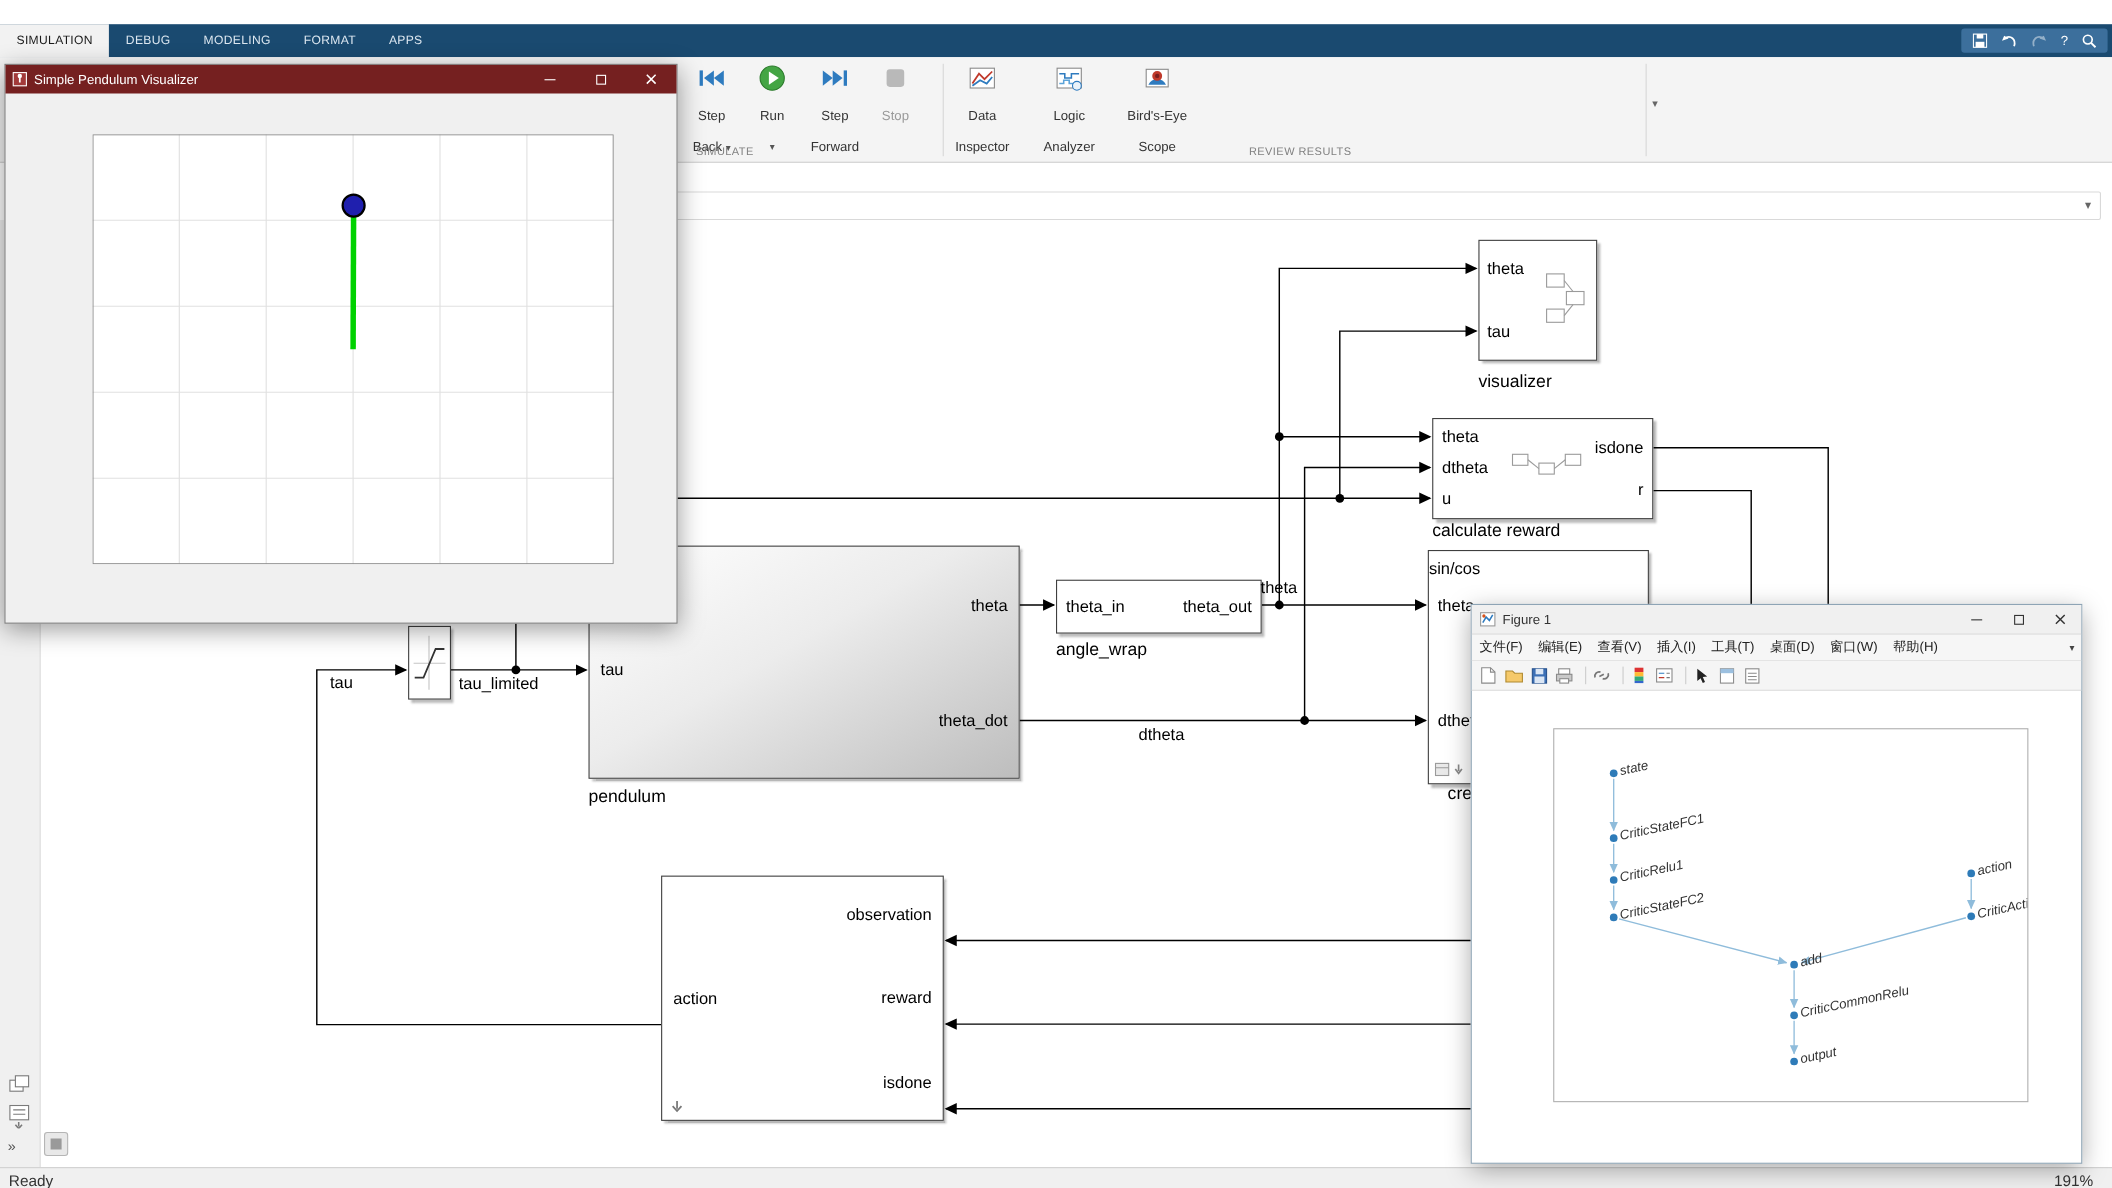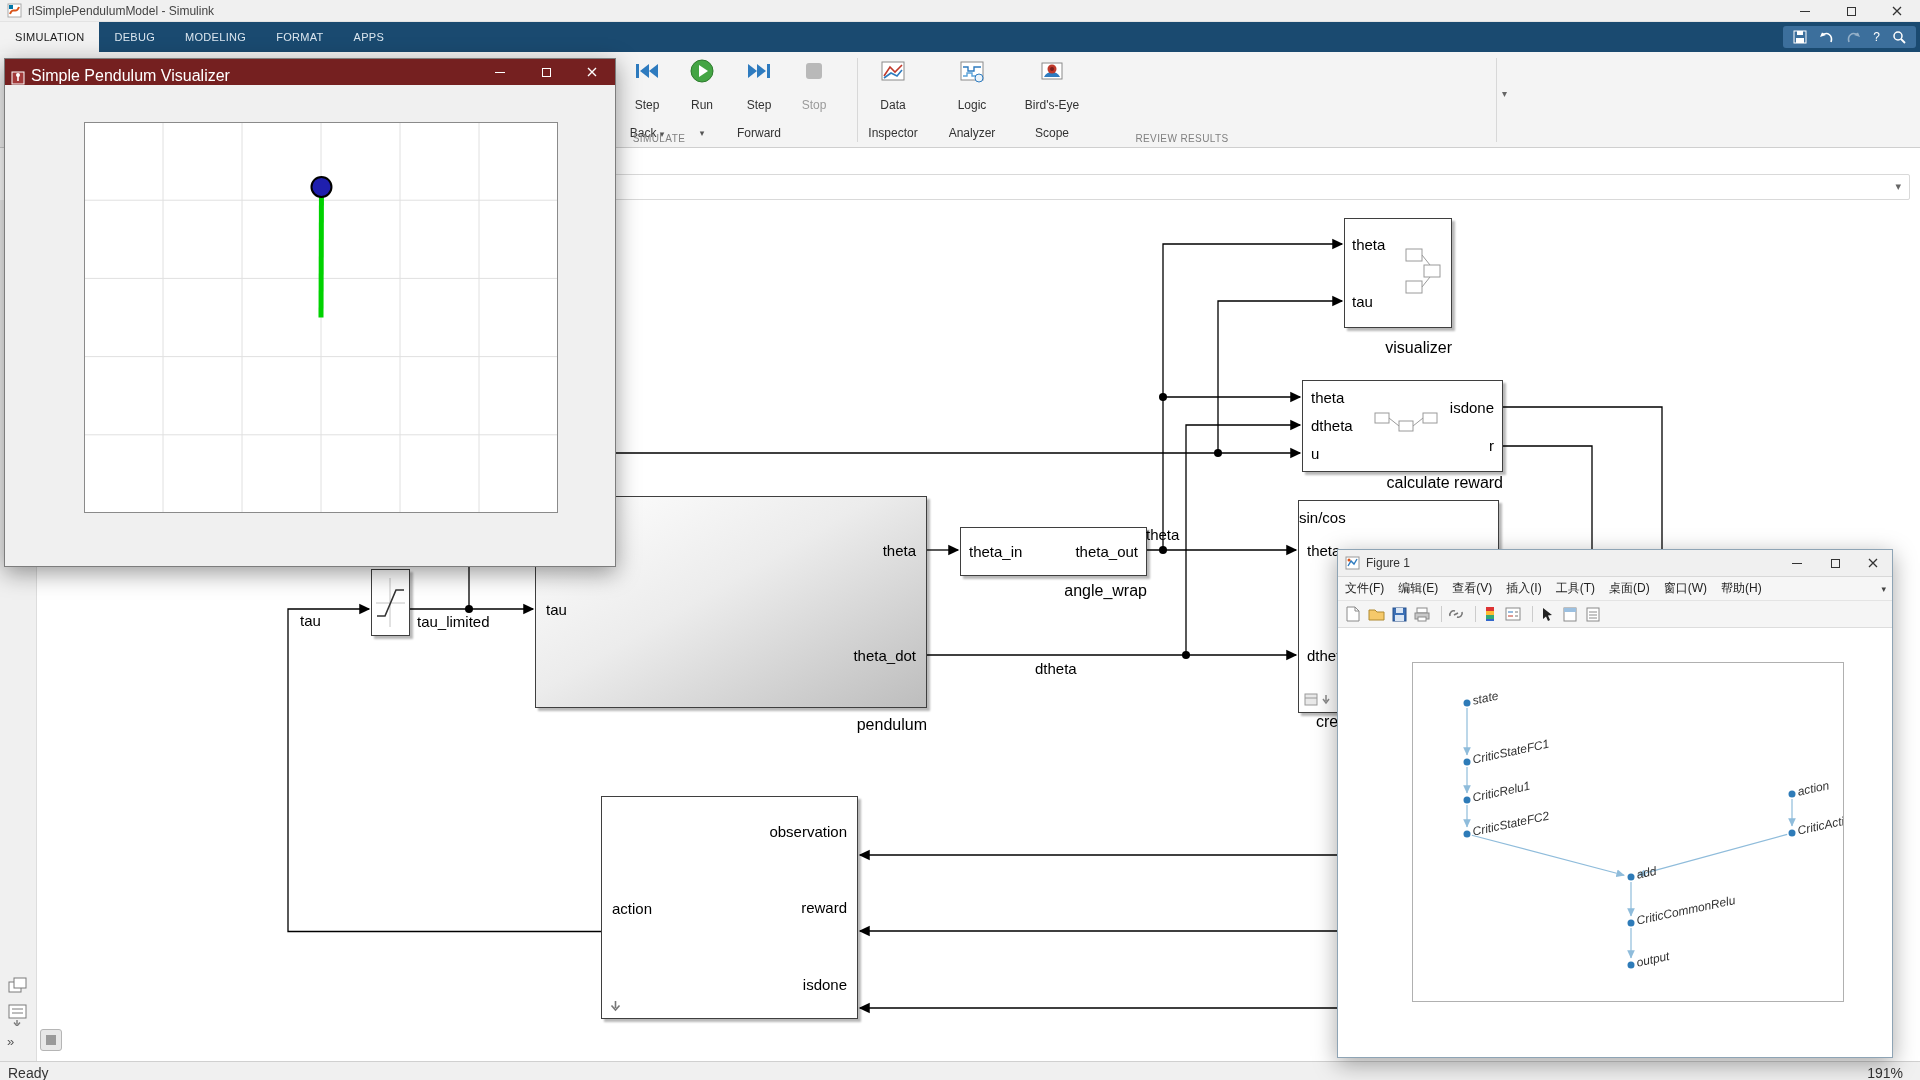--- a/index.html
+++ b/index.html
@@ -32,38 +32,38 @@
   .breadcrumb .caret{position:absolute;right:8px;top:5px;color:#666;font-size:11px}
   .palette{position:absolute;left:0;top:200px;width:37px;height:861px;background:#f0f0f0;border-right:1px solid #ddd}
   .statusbar{position:absolute;left:0;top:1061px;width:1920px;height:19px;background:#f0f0f0;
     border-top:1px solid #d0d0d0;font-size:14px;color:#333}
 
   
   .canvas{position:absolute;inset:0;z-index:1}
   .blk{position:absolute;background:#fff;border:1px solid #3f3f3f;box-shadow:3px 3px 2px rgba(0,0,0,.28)}
   .blk.grad{background:linear-gradient(150deg,#ffffff 0%,#ececec 45%,#bdbdbd 100%)}
   .portlbl{position:absolute;font-size:15px;color:#000;white-space:nowrap;line-height:18px}
-  .blkname{position:absolute;font-size:16px;color:#000;text-align:right;white-space:nowrap;z-index:2}
+  .blkname{position:absolute;font-size:16px;color:#000;text-align:left;white-space:nowrap;z-index:2}
   .wirelbl{position:absolute;font-size:15px;color:#000;white-space:nowrap;z-index:2}
   .wires{position:absolute;left:0;top:0;pointer-events:none}
 
   
   .fig-window{position:absolute;left:1337px;top:549px;width:556px;height:509px;background:#fff;
     border:1px solid #8ea4b5;box-shadow:0 6px 22px rgba(0,0,0,.35);z-index:10}
   .fig-titlebar{height:27px;background:#f0f0f0;border-bottom:1px solid #d8d8d8;display:flex;align-items:center;font-size:12px;color:#333}
   .fig-menubar{height:24px;background:#f6f6f6;display:flex;align-items:center;font-size:12px;color:#222;border-bottom:1px solid #e4e4e4;position:relative}
   .fig-menu{padding:0 7px}
   .fig-toolbar{height:27px;background:#f5f5f5;border-bottom:1px solid #ddd;display:flex;align-items:center;padding:0 6px}
   .fti{width:18px;height:18px;margin-right:5px;display:flex;align-items:center;justify-content:center}
   .ftsep{width:1px;height:16px;background:#ccc;margin:0 5px}
   .fig-axes{position:absolute;left:74px;top:112px;width:432px;height:340px;border:1px solid #b0b0b0;background:#fff}
 
   .viz-window{position:absolute;left:4px;top:58px;width:612px;height:509px;background:#f0f0f0;
     border:1px solid #7d7d7d;box-shadow:0 6px 22px rgba(0,0,0,.4);z-index:20}
-  .viz-titlebar{height:26px;background:#752020;color:#fff;display:flex;align-items:flex-end;font-size:16px}
+  .viz-titlebar{height:26px;background:#752020;color:#fff;display:flex;align-items:center;font-size:12px}
   .viz-btn{width:46px;height:26px;display:flex;align-items:center;justify-content:center}
   .viz-plot{position:absolute;left:79px;top:63px;width:474px;height:391px;background:#fff}
 </style>
 </head>
 <body>
 
 <div class="screen">
 
   <div class="canvas">
 
@@ -168,41 +168,20 @@
     <div class="wirelbl" style="left:300px;top:612px">tau</div>
     <div class="wirelbl" style="left:417px;top:613px">tau_limited</div>
     <div class="wirelbl" style="left:1146px;top:526px">theta</div>
     <div class="wirelbl" style="left:1035px;top:660px">dtheta</div>
 
     <div style="position:absolute;left:40px;top:1029px;width:22px;height:22px;background:#e8e8e8;border:1px solid #b5b5b5;border-radius:3px">
       <div style="position:absolute;left:5px;top:5px;width:10px;height:10px;background:#9a9a9a"></div>
     </div>
   </div>
 
-  <div class="titlebar">
-    <svg style="margin-left:7px" width="15" height="15">
-      <rect x="1" y="1" width="13" height="13" fill="#fff" stroke="#aaa"></rect>
-      <path d="M3,11 C6,3 9,12 12,4" fill="none" stroke="#d95319" stroke-width="2"></path>
-      <rect x="2" y="2" width="4" height="4" fill="#0076a8"></rect>
-    </svg>
-    <span class="ttl">rlSimplePendulumModel - Simulink</span>
-    <div class="winbtns">
-      <div class="winbtn">
-          <div class="glyph-min"></div>
-        </div>
-      <div class="winbtn">
-          <div class="glyph-max"></div>
-        </div>
-      <div class="winbtn">
-        <svg width="10" height="10">
-            <path d="M1,1 L9,9 M9,1 L1,9" stroke="#333" stroke-width="1.3"></path>
-          </svg>
-      </div>
-    </div>
-  </div>
 
   <div class="tabbar">
     <div class="tab active">SIMULATION</div>
     <div class="tab">DEBUG</div>
     <div class="tab">MODELING</div>
     <div class="tab">FORMAT</div>
     <div class="tab">APPS</div>
   </div>
   <div class="quickaccess">
     <svg width="14" height="14">

